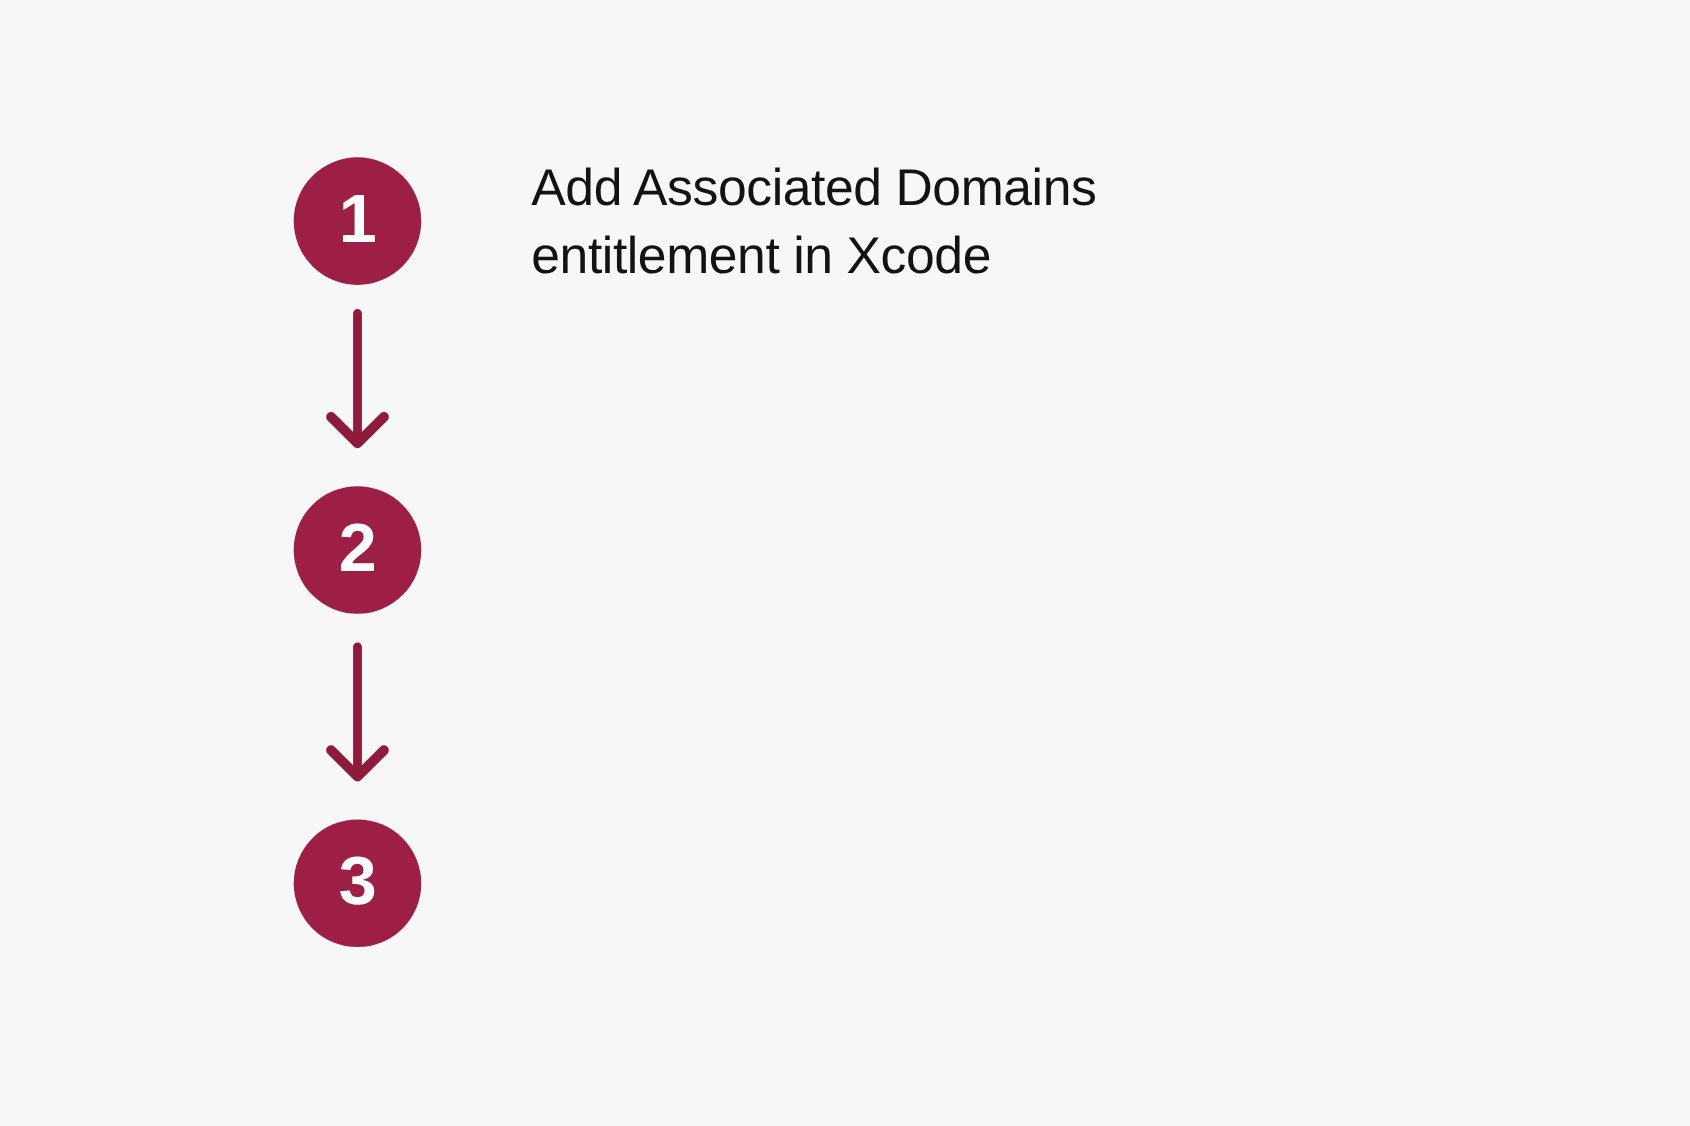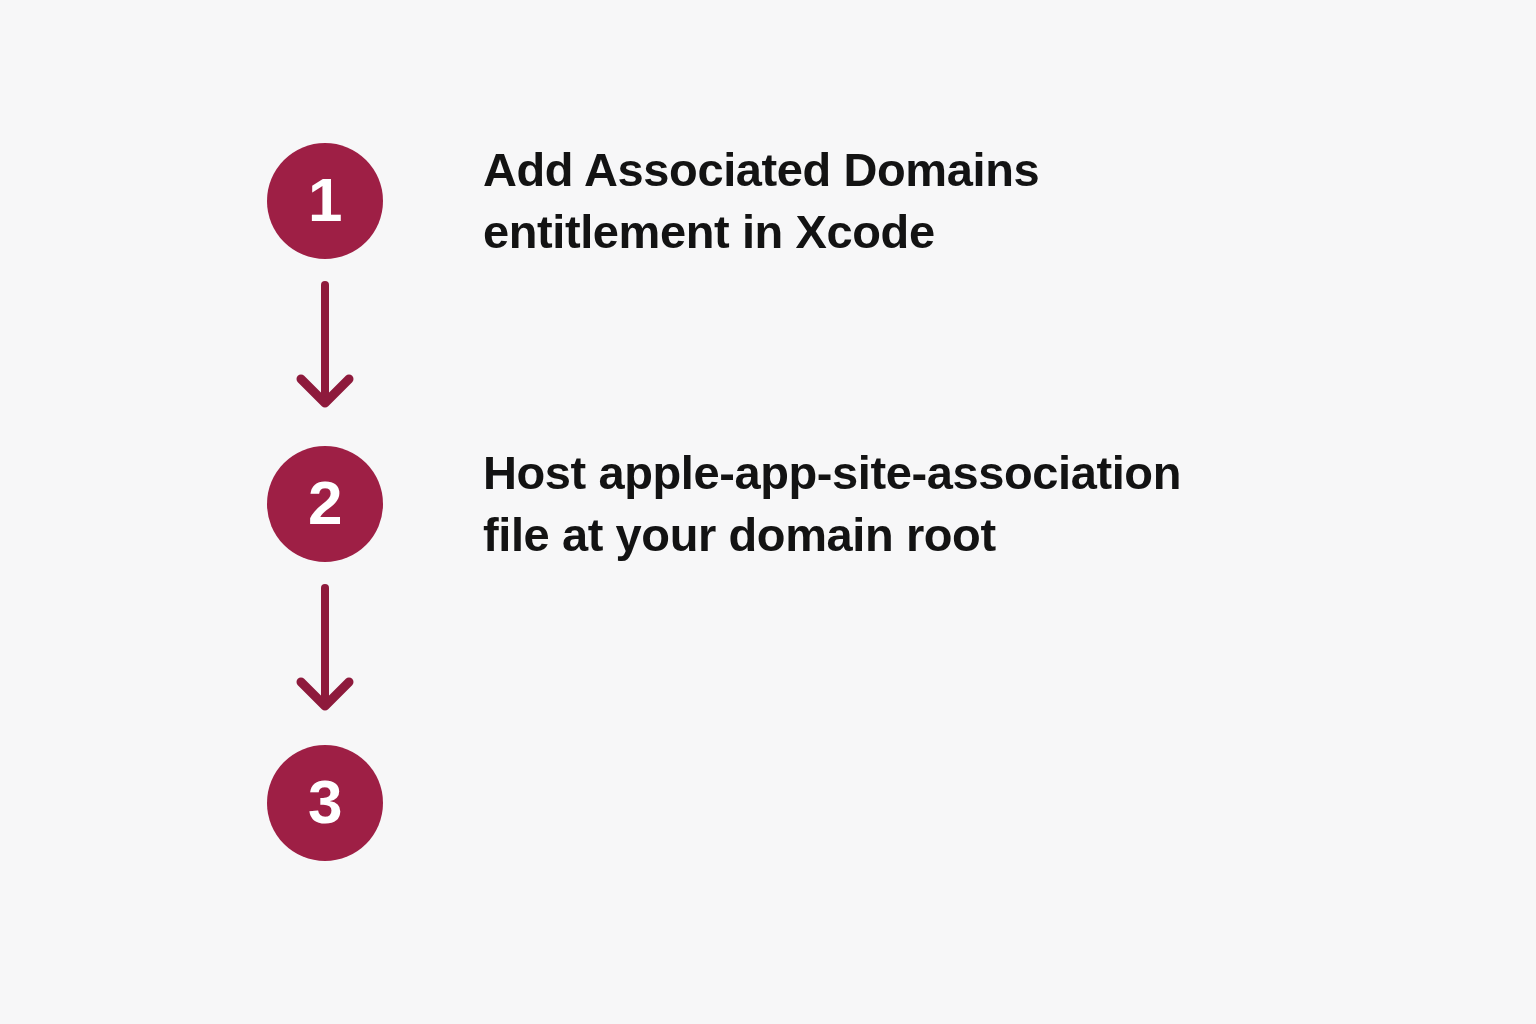--- a/index.html
+++ b/index.html
@@ -53,21 +53,21 @@
     letter-spacing: -0.5px;
     transform: translateY(-1px);
     user-select: none;
   }
 
   .step-text {
     margin-left: 100px;
     color: #131313;
     font-family: "Liberation Sans", sans-serif;
     font-size: 47px;
-    font-weight: bold;
+    font-weight: normal;
     line-height: 62px;
     letter-spacing: -0.4px;
     white-space: pre-line;
   }
 
   
   .connector {
     position: absolute;
     left: 291px;
     width: 68px;
@@ -95,22 +95,20 @@
     <svg width="68" height="130" viewBox="0 0 68 130">
       <line x1="34" y1="2" x2="34" y2="116" stroke="#8E1A3C" stroke-width="8" stroke-linecap="round"></line>
       <polyline points="10,96 34,120 58,96" fill="none" stroke="#8E1A3C" stroke-width="9" stroke-linecap="round" stroke-linejoin="round"></polyline>
     </svg>
   </div>
 
   <div class="step-row" style="top: 442px;">
     <div class="step-badge">
       <span class="step-number">2</span>
     </div>
-    <div class="step-text">Host apple-app-site-association
-file at your domain root</div>
   </div>
 
   <div class="connector" style="top: 586px;">
     <svg width="68" height="130" viewBox="0 0 68 130">
       <line x1="34" y1="2" x2="34" y2="116" stroke="#8E1A3C" stroke-width="8" stroke-linecap="round"></line>
       <polyline points="10,96 34,120 58,96" fill="none" stroke="#8E1A3C" stroke-width="9" stroke-linecap="round" stroke-linejoin="round"></polyline>
     </svg>
   </div>
 
   <div class="step-row" style="top: 745px;">

